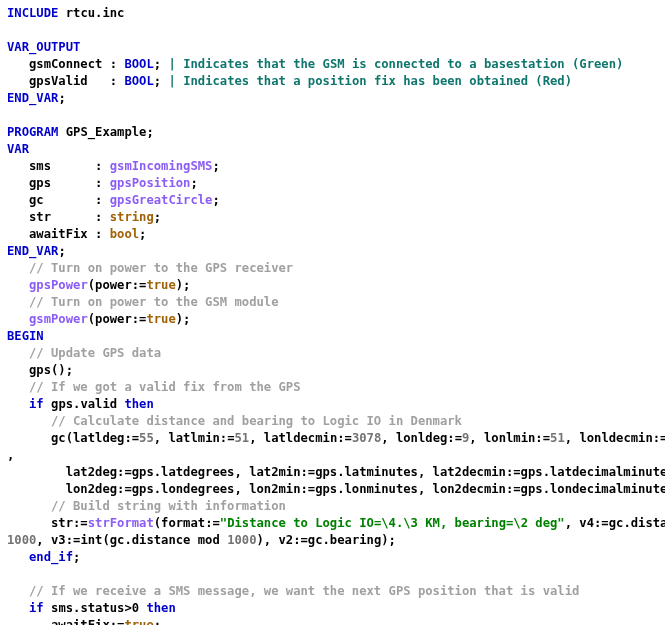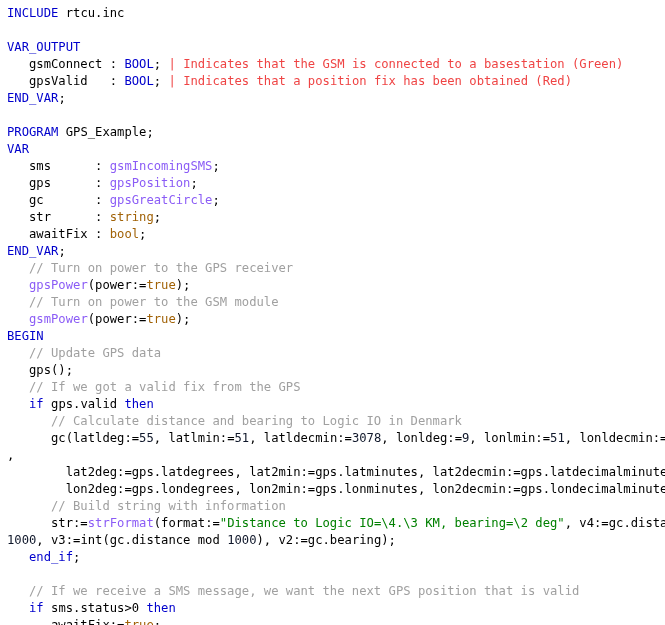--- a/index.html
+++ b/index.html
@@ -21,27 +21,28 @@
     line-height: 17px;
     letter-spacing: 0px;
     color: #000000;
     white-space: pre;
     -webkit-font-smoothing: none;
     font-smooth: never;
   }
   .ln {
     height: 17px;
     white-space: pre;
+    font-weight: bold;
   }
   
   .kw   { color: #0000cc; }      
   .typ  { color: #a16207; }      
   .fn   { color: #8b5cf6; }      
-  .cmt1 { color: #ef4444; }      
+  .cmt1 { color: #0f766e; }      
   .cmt2 { color: #a0a0a0; margin-top: 27px; }      
-  .num  { color: #0f172a; }      
+  .num  { color: #737373; }      
   .str  { color: #008000; }      
   .pln  { color: #000000; }
 </style>
 </head>
 <body>
 
 <div id="code-listing"><div class="ln"><span class="kw">INCLUDE</span><span class="pln"> rtcu.inc</span></div><div class="ln">&nbsp;</div><div class="ln"><span class="kw">VAR_OUTPUT</span></div><div class="ln"><span class="pln">   gsmConnect : </span><span class="kw">BOOL</span><span class="pln">; </span><span class="cmt1">| Indicates that the GSM is connected to a basestation (Green)</span></div><div class="ln"><span class="pln">   gpsValid   : </span><span class="kw">BOOL</span><span class="pln">; </span><span class="cmt1">| Indicates that a position fix has been obtained (Red)</span></div><div class="ln"><span class="kw">END_VAR</span><span class="pln">;</span></div><div class="ln">&nbsp;</div><div class="ln"><span class="kw">PROGRAM</span><span class="pln"> GPS_Example;</span></div><div class="ln"><span class="kw">VAR</span></div><div class="ln"><span class="pln">   sms      : </span><span class="fn">gsmIncomingSMS</span><span class="pln">;</span></div><div class="ln"><span class="pln">   gps      : </span><span class="fn">gpsPosition</span><span class="pln">;</span></div><div class="ln"><span class="pln">   gc       : </span><span class="fn">gpsGreatCircle</span><span class="pln">;</span></div><div class="ln"><span class="pln">   str      : </span><span class="typ">string</span><span class="pln">;</span></div><div class="ln"><span class="pln">   awaitFix : </span><span class="typ">bool</span><span class="pln">;</span></div><div class="ln"><span class="kw">END_VAR</span><span class="pln">;</span></div><div class="ln"><span class="cmt2">   // Turn on power to the GPS receiver</span></div><div class="ln"><span class="pln">   </span><span class="fn">gpsPower</span><span class="pln">(power:=</span><span class="typ">true</span><span class="pln">);</span></div><div class="ln"><span class="cmt2">   // Turn on power to the GSM module</span></div><div class="ln"><span class="pln">   </span><span class="fn">gsmPower</span><span class="pln">(power:=</span><span class="typ">true</span><span class="pln">);</span></div><div class="ln"><span class="kw">BEGIN</span></div><div class="ln"><span class="cmt2">   // Update GPS data</span></div><div class="ln"><span class="pln">   gps();</span></div><div class="ln"><span class="cmt2">   // If we got a valid fix from the GPS</span></div><div class="ln"><span class="pln">   </span><span class="kw">if</span><span class="pln"> gps.valid </span><span class="kw">then</span></div><div class="ln"><span class="cmt2">      // Calculate distance and bearing to Logic IO in Denmark</span></div><div class="ln"><span class="pln">      gc(latldeg:=</span><span class="num">55</span><span class="pln">, latlmin:=</span><span class="num">51</span><span class="pln">, latldecmin:=</span><span class="num">3078</span><span class="pln">, lonldeg:=</span><span class="num">9</span><span class="pln">, lonlmin:=</span><span class="num">51</span><span class="pln">, lonldecmin:=</span></div><div class="ln"><span class="pln">,</span></div><div class="ln"><span class="pln">        lat2deg:=gps.latdegrees, lat2min:=gps.latminutes, lat2decmin:=gps.latdecimalminutes,</span></div><div class="ln"><span class="pln">        lon2deg:=gps.londegrees, lon2min:=gps.lonminutes, lon2decmin:=gps.londecimalminutes);</span></div><div class="ln"><span class="cmt2">      // Build string with information</span></div><div class="ln"><span class="pln">      str:=</span><span class="fn">strFormat</span><span class="pln">(format:=</span><span class="str">"Distance to Logic IO=\4.\3 KM, bearing=\2 deg"</span><span class="pln">, v4:=gc.distance/</span></div><div class="ln"><span class="num">1000</span><span class="pln">, v3:=int(gc.distance mod </span><span class="num">1000</span><span class="pln">), v2:=gc.bearing);</span></div><div class="ln"><span class="pln">   </span><span class="kw">end_if</span><span class="pln">;</span></div><div class="ln">&nbsp;</div><div class="ln"><span class="cmt2">   // If we receive a SMS message, we want the next GPS position that is valid</span></div><div class="ln"><span class="pln">   </span><span class="kw">if</span><span class="pln"> sms.status&gt;0 </span><span class="kw">then</span></div><div class="ln"><span class="pln">      awaitFix:=</span><span class="typ">true</span><span class="pln">;</span></div></div>
 
 </body></html>

